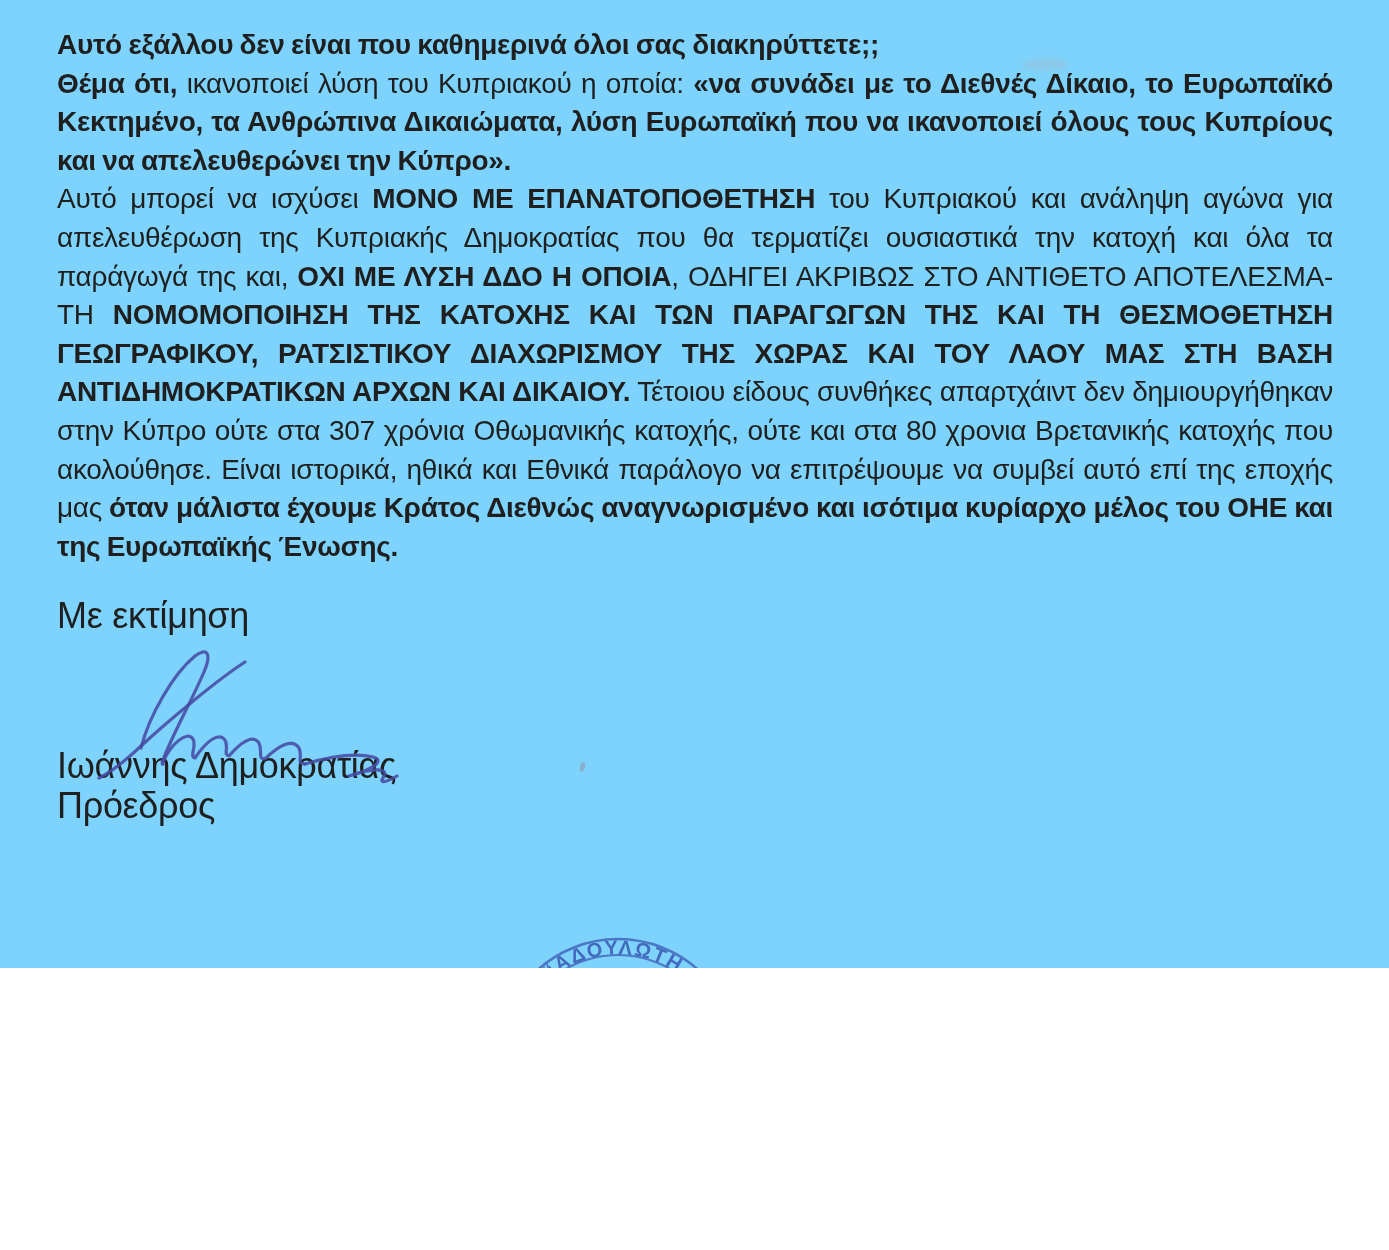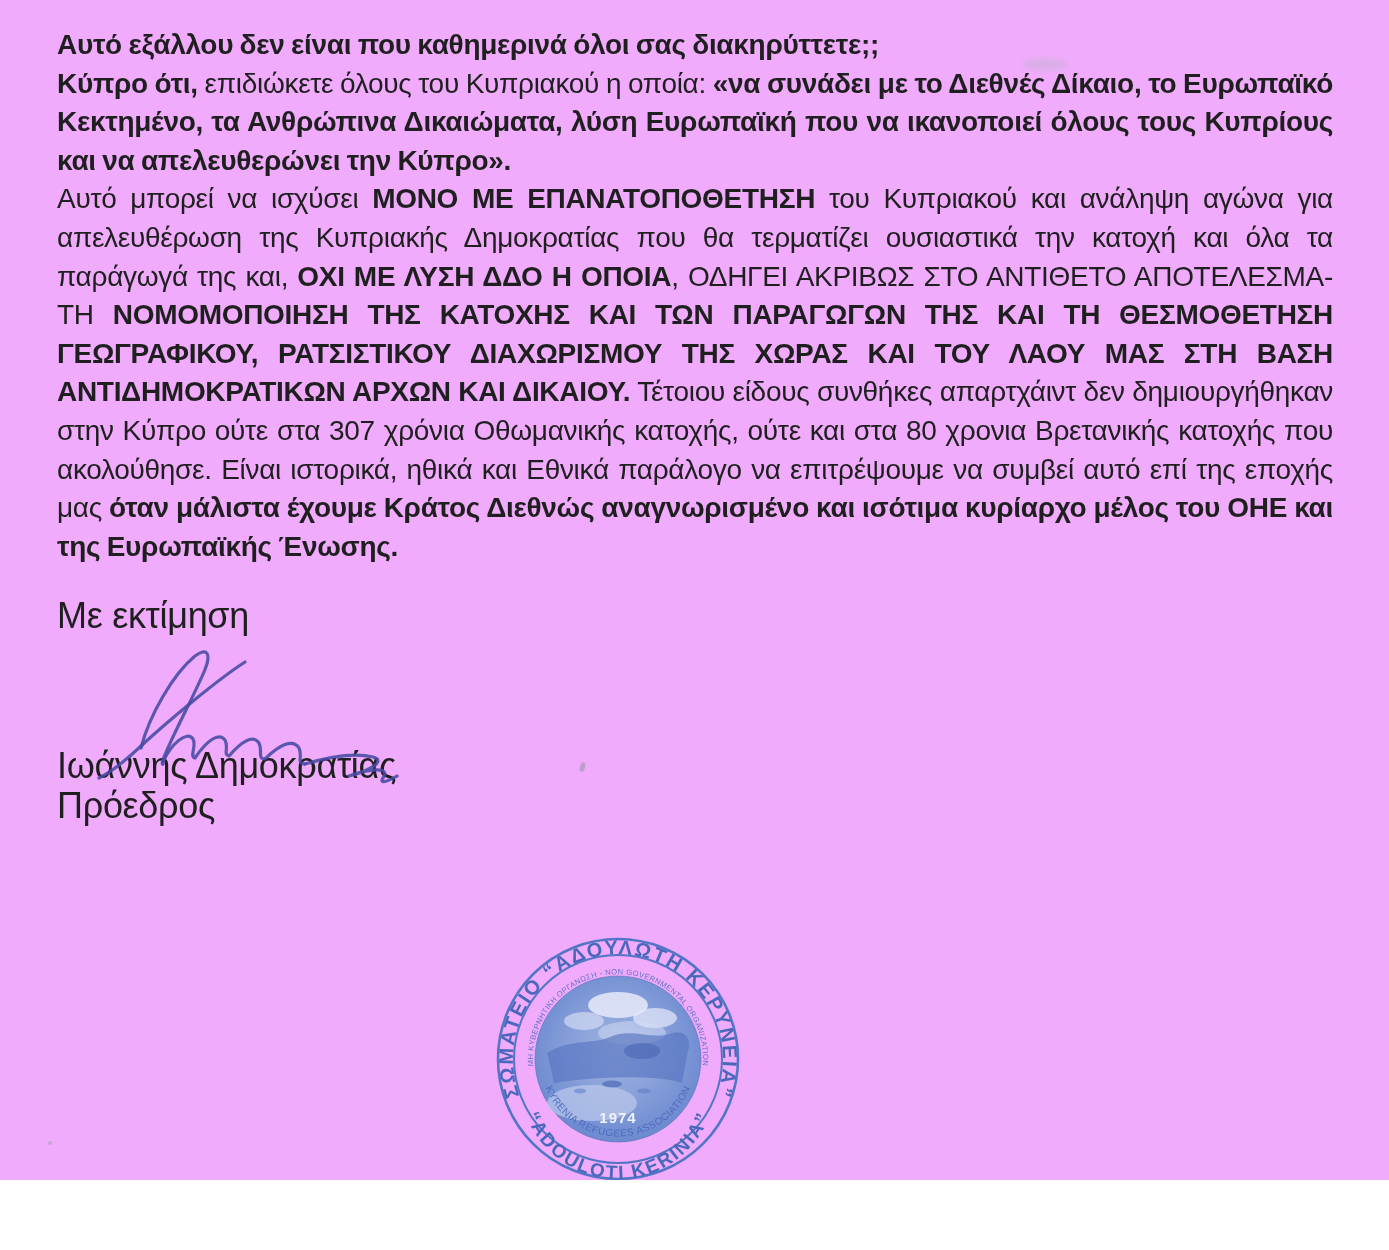--- a/index.html
+++ b/index.html
@@ -4,22 +4,22 @@
 <style>
   :root{
     --stamp-blue:#4a72c4;
     --stamp-blue-dark:#3f63b8;
     --signature-ink:#474ba3;
     --text-ink:#1f1f1f;
   }
   html,body{margin:0;padding:0;background:#ffffff;}
   .page{
     position:relative;
-    width:1389px;height:1180px;
-    background:#f0abfc;
+    width:1389px;height:968px;
+    background:#7dd3fc;
     overflow:hidden;
     font-family:"Liberation Sans","DejaVu Sans",sans-serif;
     color:var(--text-ink);
   }
   .letter{
     position:absolute;
     left:57px;top:26px;
     width:1276px;
   }
   .letter p.body{
@@ -80,21 +80,21 @@
   .speck-c{left:137px;top:1238px;width:4px;height:3px;background:#a6adb8;opacity:.45;}
   .speck-d{left:1181px;top:1193px;width:4px;height:3px;background:#b3bac2;opacity:.4;}
 </style>
 </head>
 <body>
 
 <div class="page">
 
   <div class="letter">
     <p class="body"><span class="b">Αυτό εξάλλου δεν είναι που καθημερινά όλοι σας διακηρύττετε;;</span></p>
-    <p class="body"><span class="b">Κύπρο ότι,</span><span> επιδιώκετε όλους του Κυπριακού η οποία: </span><span class="b">«να συνάδει με το Διεθνές Δίκαιο, το Ευρωπαϊκό Κεκτημένο, τα Ανθρώπινα Δικαιώματα, λύση Ευρωπαϊκή που να ικανοποιεί όλους τους Κυπρίους και να απελευθερώνει την Κύπρο».</span></p>
+    <p class="body"><span class="b">Θέμα ότι,</span><span> ικανοποιεί λύση του Κυπριακού η οποία: </span><span class="b">«να συνάδει με το Διεθνές Δίκαιο, το Ευρωπαϊκό Κεκτημένο, τα Ανθρώπινα Δικαιώματα, λύση Ευρωπαϊκή που να ικανοποιεί όλους τους Κυπρίους και να απελευθερώνει την Κύπρο».</span></p>
     <p class="body"><span>Αυτό μπορεί να ισχύσει </span><span class="b">ΜΟΝΟ ΜΕ ΕΠΑΝΑΤΟΠΟΘΕΤΗΣΗ</span><span> του Κυπριακού και ανάληψη αγώνα για απελευθέρωση της Κυπριακής Δημοκρατίας που θα τερματίζει ουσιαστικά την κατοχή και όλα τα παράγωγά της και, </span><span class="b">ΟΧΙ ΜΕ ΛΥΣΗ ΔΔΟ Η ΟΠΟΙΑ</span><span>, ΟΔΗΓΕΙ ΑΚΡΙΒΩΣ ΣΤΟ ΑΝΤΙΘΕΤΟ ΑΠΟΤΕΛΕΣΜΑ-ΤΗ </span><span class="b">ΝΟΜΟΜΟΠΟΙΗΣΗ ΤΗΣ ΚΑΤΟΧΗΣ ΚΑΙ ΤΩΝ ΠΑΡΑΓΩΓΩΝ ΤΗΣ ΚΑΙ ΤΗ ΘΕΣΜΟΘΕΤΗΣΗ ΓΕΩΓΡΑΦΙΚΟΥ, ΡΑΤΣΙΣΤΙΚΟΥ ΔΙΑΧΩΡΙΣΜΟΥ ΤΗΣ ΧΩΡΑΣ ΚΑΙ ΤΟΥ ΛΑΟΥ ΜΑΣ ΣΤΗ ΒΑΣΗ ΑΝΤΙΔΗΜΟΚΡΑΤΙΚΩΝ ΑΡΧΩΝ ΚΑΙ ΔΙΚΑΙΟΥ.</span><span> Τέτοιου είδους συνθήκες απαρτχάιντ δεν δημιουργήθηκαν στην Κύπρο ούτε στα 307 χρόνια Οθωμανικής κατοχής, ούτε και στα 80 χρονια Βρετανικής κατοχής που ακολούθησε. Είναι ιστορικά, ηθικά και Εθνικά παράλογο να επιτρέψουμε να συμβεί αυτό επί της εποχής μας </span><span class="b">όταν μάλιστα έχουμε Κράτος Διεθνώς αναγνωρισμένο και ισότιμα κυρίαρχο μέλος του ΟΗΕ και της Ευρωπαϊκής Ένωσης.</span></p>
 
     <div class="closing">
       <p>Με εκτίμηση</p>
 
       <svg class="signature-svg" viewBox="0 0 370 165" xmlns="http://www.w3.org/2000/svg" aria-hidden="true">
         <path d="M 196,26 C 168,44 118,86 92,110 C 74,127 58,138 50,142"></path>
         <path d="M 92,112 C 100,80 124,38 146,20 C 158,11 163,17 155,36 C 141,68 122,102 114,124 C 113,127 113,129 114,128"></path>
         <path d="M 114,126 C 122,108 138,94 144,103 C 148,110 140,120 146,122 C 158,104 170,96 176,104 C 180,111 174,119 180,120 C 192,106 204,98 210,107 C 214,115 208,123 216,123 C 230,109 244,102 250,112 C 254,121 247,128 256,128"></path>
         <path d="M 256,128 C 276,122 304,116 324,121 C 338,125 320,135 300,140 C 322,132 342,131 334,142 C 330,148 338,146 348,140"></path>

